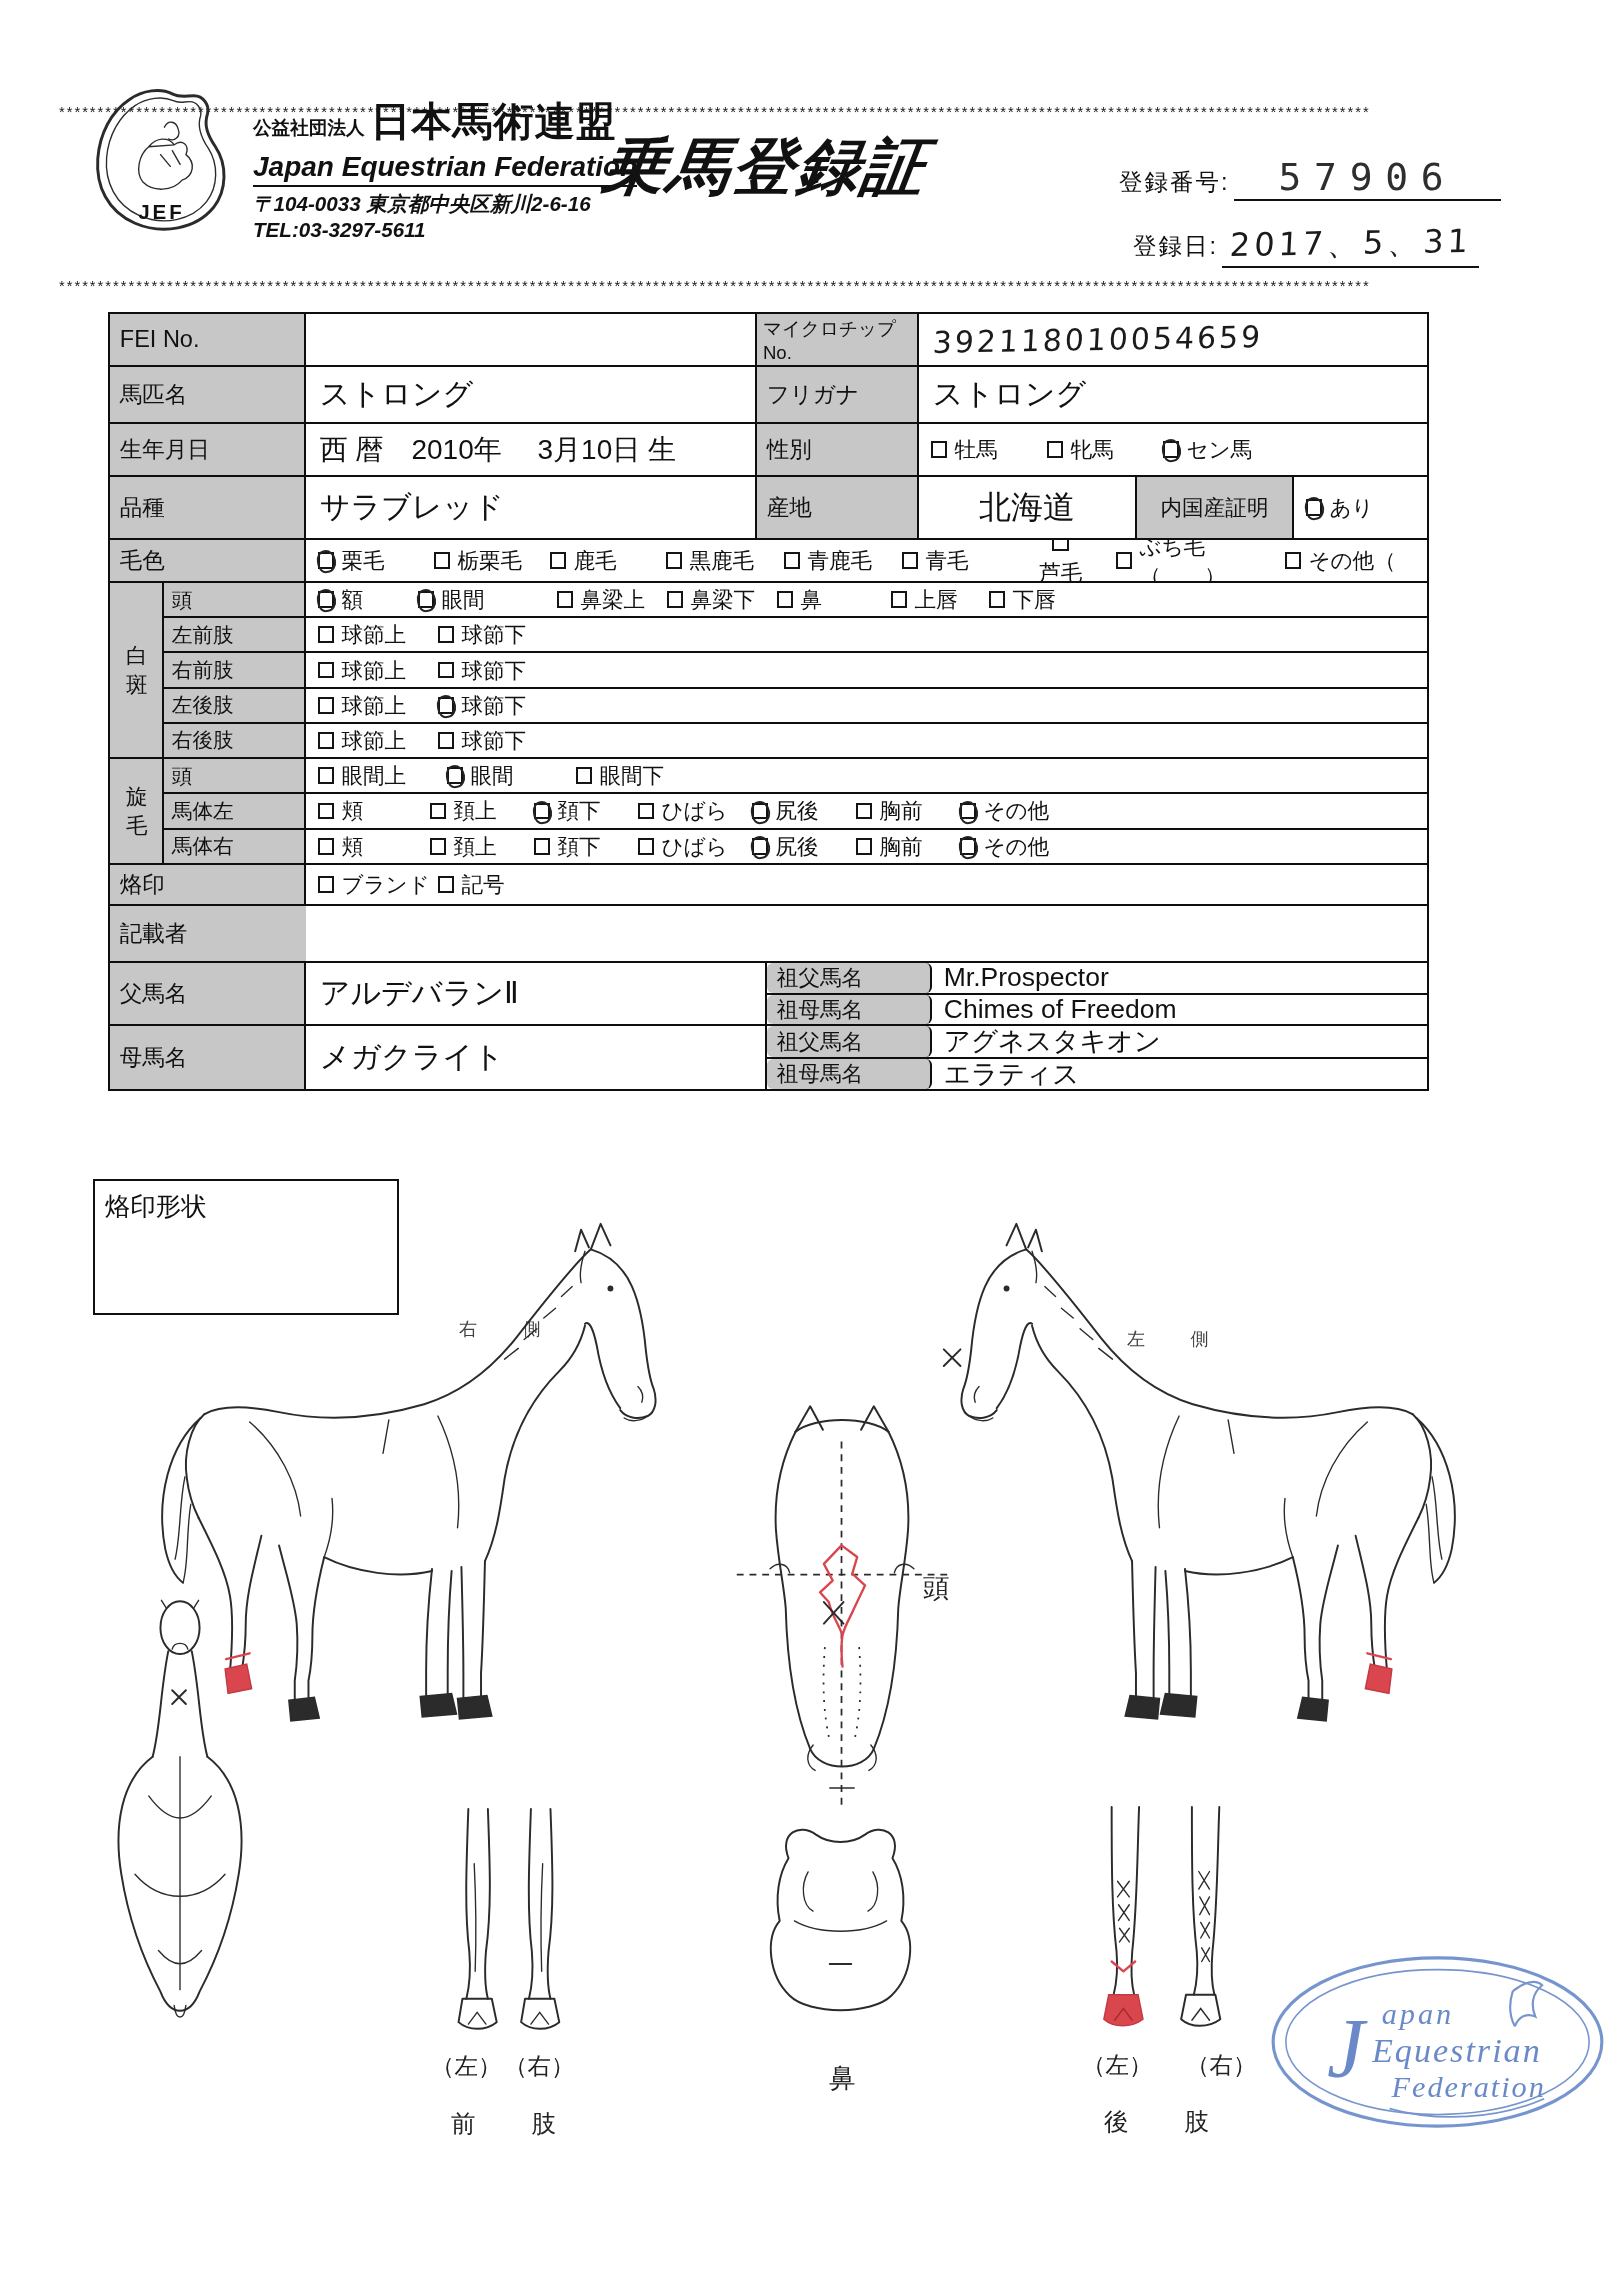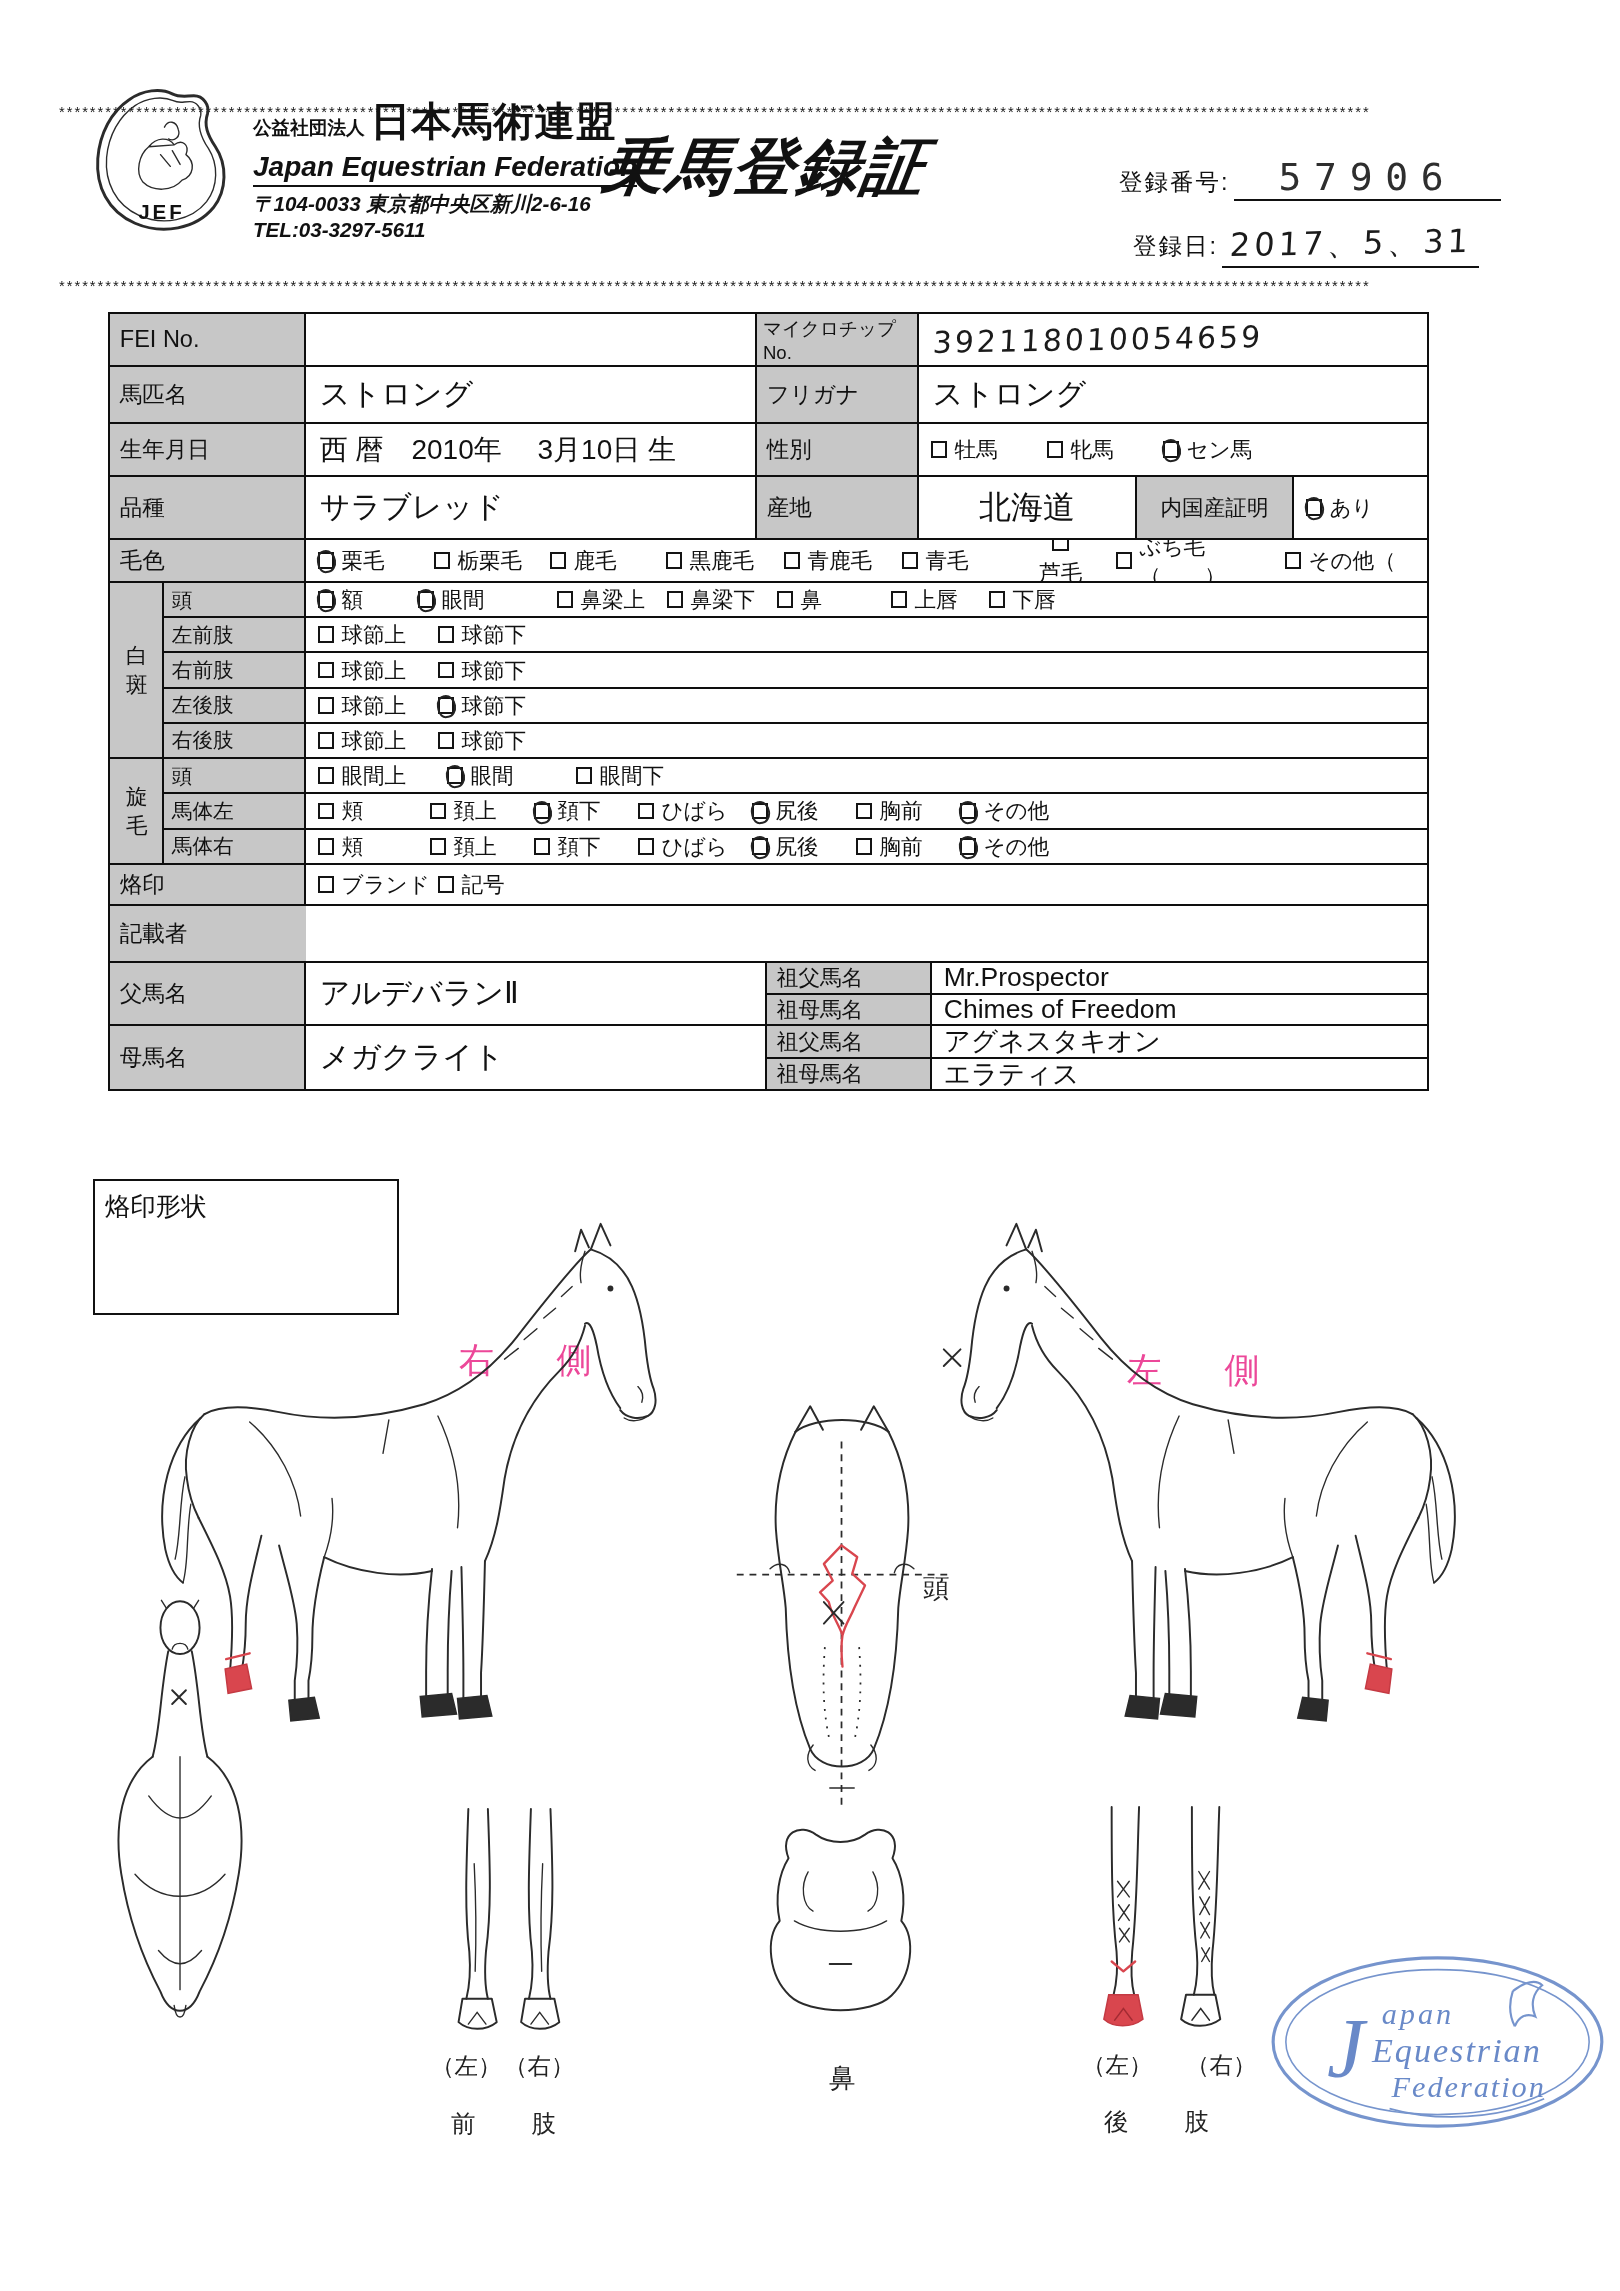--- a/index.html
+++ b/index.html
@@ -32,21 +32,21 @@
   .c:last-child{border-right:none;}
   .lab{background:#c7c7c7;padding-left:9.8px;font-size:22.5px;}
   .glab{background:#c7c7c7;justify-content:center;font-size:21.6px;padding-left:16px;}
   .plab{background:#c7c7c7;font-size:20.6px;padding-left:7.8px;}
   .val{font-size:28px;padding-left:13.7px;}
   .cen{justify-content:center;padding-left:0;}
   .h54{height:53px;}.h58{height:57px;}.h64{height:63px;}.h44{height:43px;}
   .h42{height:41px;}.h180{height:176px;}.h108{height:106px;}
   .w55{width:54px;flex:none;}.w145{width:142px;flex:none;}.w200{width:196px;flex:none;}
   .w460{width:451px;flex:none;}.w165{width:162px;flex:none;}.w250{width:218px;flex:none;}
-  .w160{width:157px;flex:none;}.w168{width:165px;flex:none;}
+  .w160{width:157px;flex:none;}.w168{width:165px;flex:none;border-radius:6px;}
   .w470{width:461px;flex:none;}.grow{flex:1;min-width:0;}
   .subcol{flex:1;display:flex;flex-direction:column;min-width:0;}
   .subrow{display:flex;flex:1;border-bottom:2px solid #0e0e0e;box-sizing:border-box;min-height:0;}
   .subrow:last-child{border-bottom:none;}
   .mini{display:flex;flex:1;border-bottom:2px solid #0e0e0e;box-sizing:border-box;min-height:0;}
   .mini:last-child{border-bottom:none;}
   .mini .lab{font-size:21.6px;}
   .mini .val{font-size:26.5px;padding-left:11.8px;}
   
   .opts{padding-left:11.8px;display:flex;align-items:center;flex-wrap:nowrap;}
@@ -74,21 +74,21 @@
   .grp-body span.opt:nth-of-type(1){width:112px;}
   .grp-body span.opt:nth-of-type(2){width:104px;}
   .grp-body span.opt:nth-of-type(3){width:104px;}
   .grp-body span.opt:nth-of-type(4){width:114px;}
   .grp-body span.opt:nth-of-type(5){width:104px;}
   .grp-body span.opt:nth-of-type(6){width:104px;}
   .grp-brand span.opt{width:120px;}
   
   .brandbox{left:93px;top:1179px;width:306px;height:136px;border:2.9px solid #111;box-sizing:border-box;
             font-size:25.5px;padding:7.8px 0 0 9.8px;}
-  .sidelabel{font-size:35px;letter-spacing:13.7px;white-space:nowrap;color:#ec4899;margin-top:20px;}
+  .sidelabel{font-size:18px;letter-spacing:13.7px;white-space:nowrap;color:#404040;}
   .small-label{font-size:24.5px;color:#222;white-space:nowrap;}
   svg{display:block;}
   .ln{fill:none;stroke:#2b2b2b;stroke-width:2;stroke-linecap:round;stroke-linejoin:round;}
   .thin{fill:none;stroke:#2b2b2b;stroke-width:1.4;stroke-linecap:round;}
   .hoof{fill:#2b2b2b;stroke:#2b2b2b;stroke-width:1.5;}
   .redfill{fill:#d9464e;stroke:#c43a43;stroke-width:1.5;}
   .redln{fill:none;stroke:#d9464e;stroke-width:2.4;stroke-linecap:round;stroke-linejoin:round;}
   .dash{fill:none;stroke:#2b2b2b;stroke-width:1.8;stroke-dasharray:7 6;}
   .dots{fill:none;stroke:#2b2b2b;stroke-width:1.8;stroke-dasharray:2 7;}
   .stamp{fill:none;stroke:#6b8cc9;}

